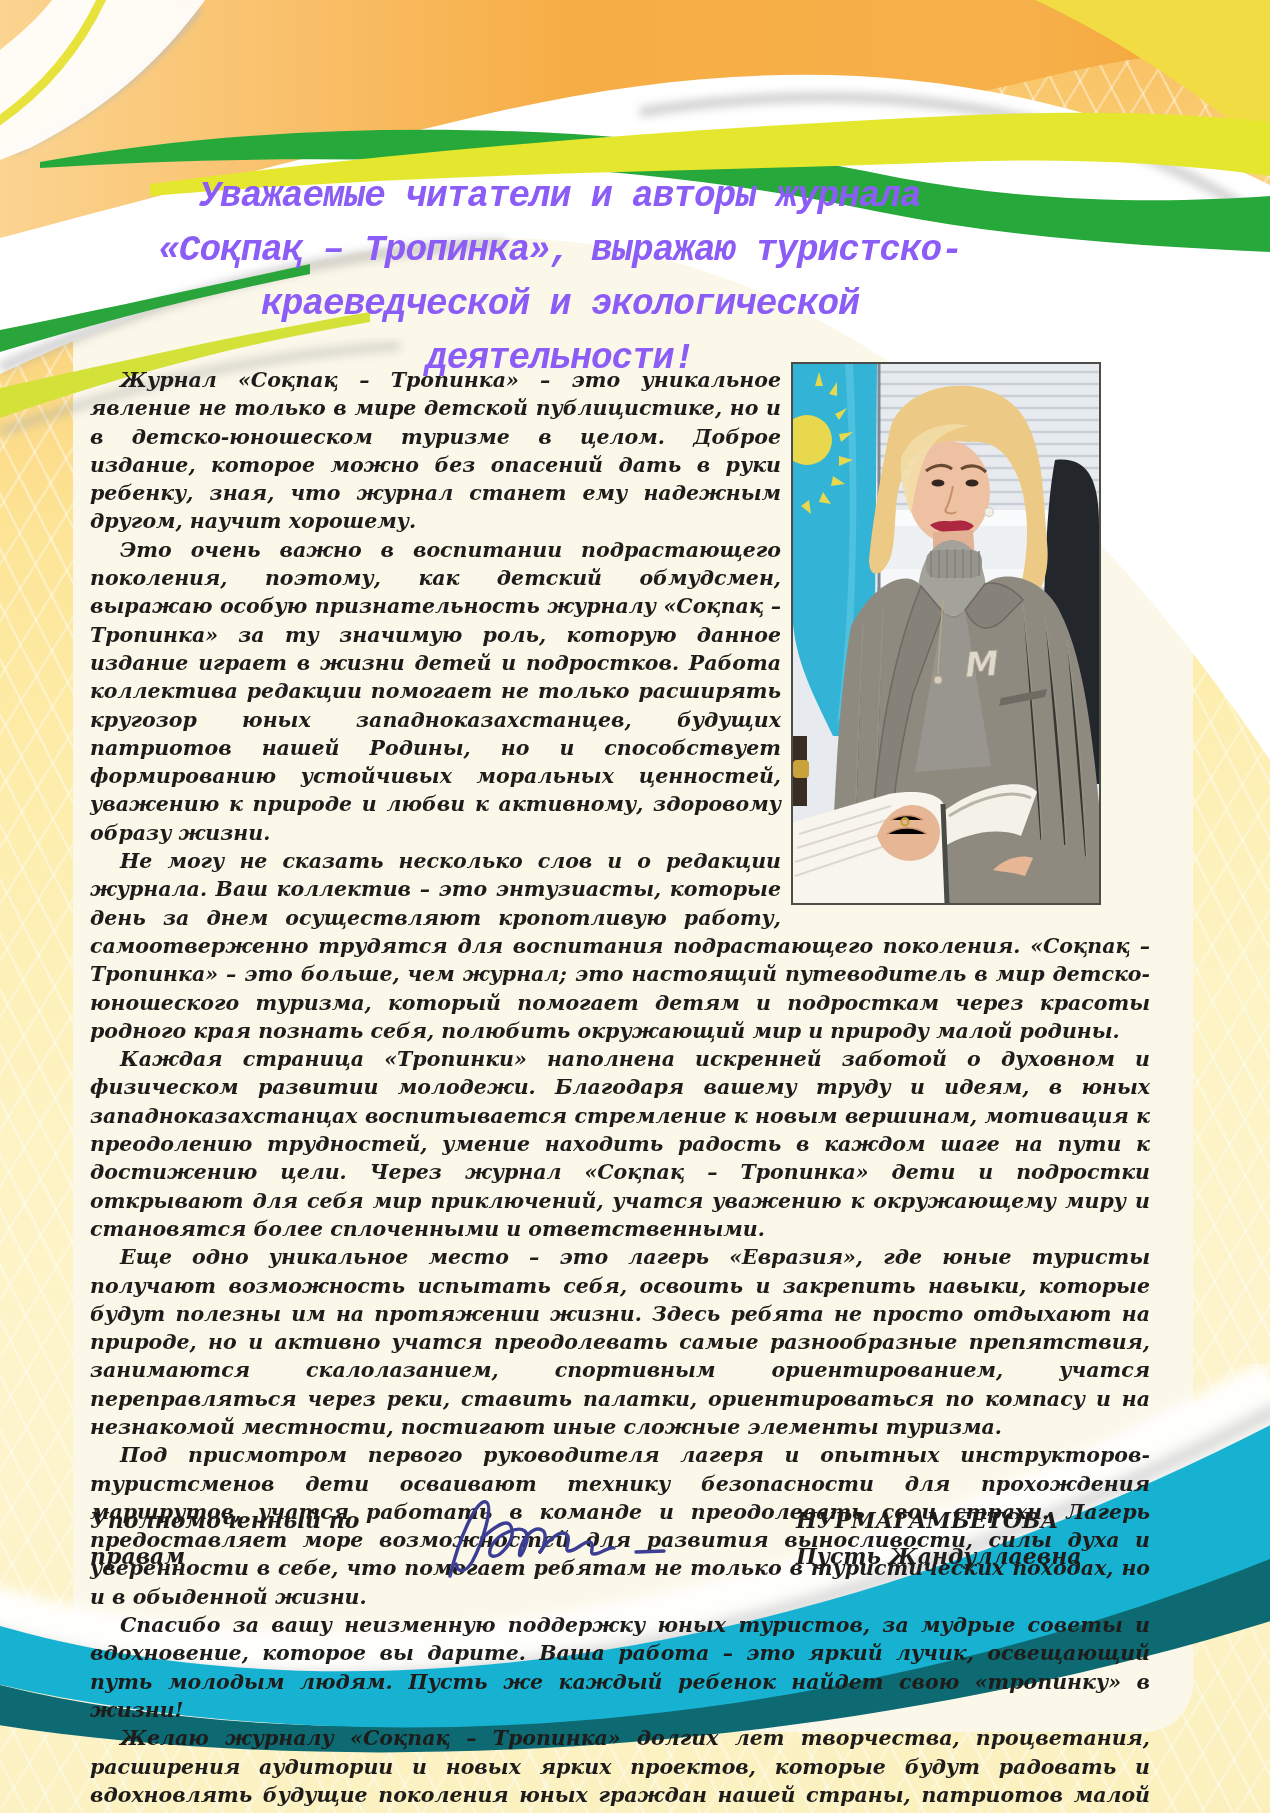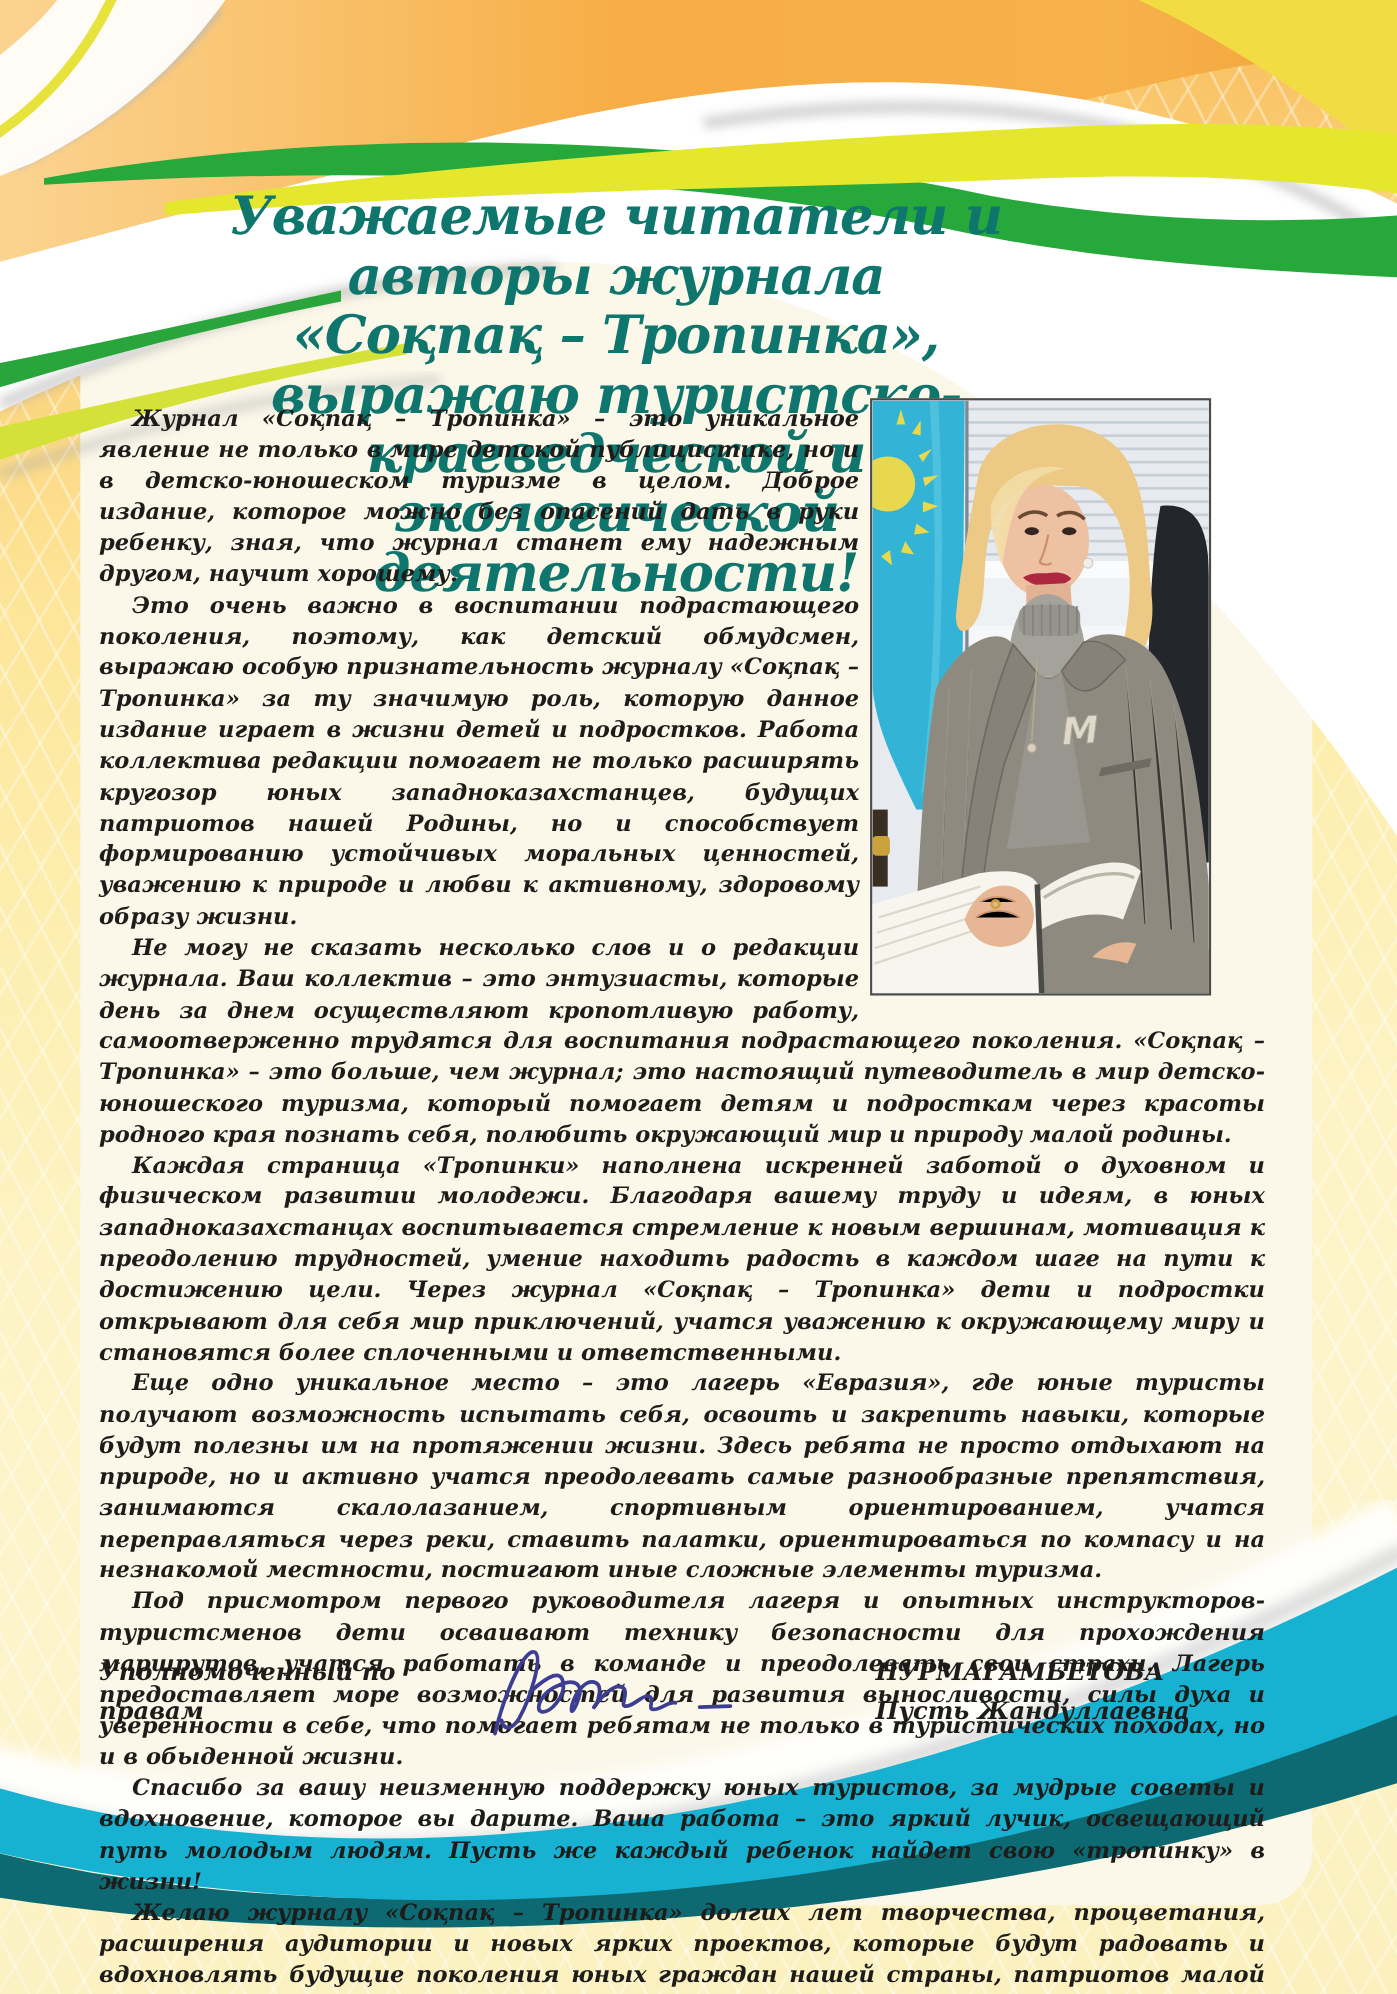--- a/index.html
+++ b/index.html
@@ -23,22 +23,22 @@
   }
   .page-card{
     position:absolute;left:73px;top:188px;width:1120px;height:1544px;
     background:#fbf7e9;border-radius:48px;z-index:1;
   }
   .deco{position:absolute;left:0;z-index:3;pointer-events:none;}
   #deco-top{top:0;}
   #deco-bottom{top:1300px;}
   .page-title{
     position:absolute;left:150px;top:170px;width:820px;z-index:4;
-    text-align:center;color:#0f766e;font-style:italic;font-weight:bold;
-    font-size:48px;line-height:54px;letter-spacing:-1px;
+    text-align:center;color:#8b5cf6;font-style:italic;font-weight:bold;
+    font-size:36px;line-height:54px;letter-spacing:-1px;font-family:Liberation Mono, monospace;
   }
   .article{
     position:absolute;left:90px;top:366px;width:1060px;z-index:4;
     font-style:italic;font-size:20.5px;line-height:28.3px;color:#1d1c1a;
     text-align:justify;
   }
   .article p{margin:0;text-indent:30px;font-weight:bold;}
   .photo-float{
     float:right;width:359px;height:543px;margin:-4px 0 26px 10px;
     position:relative;

